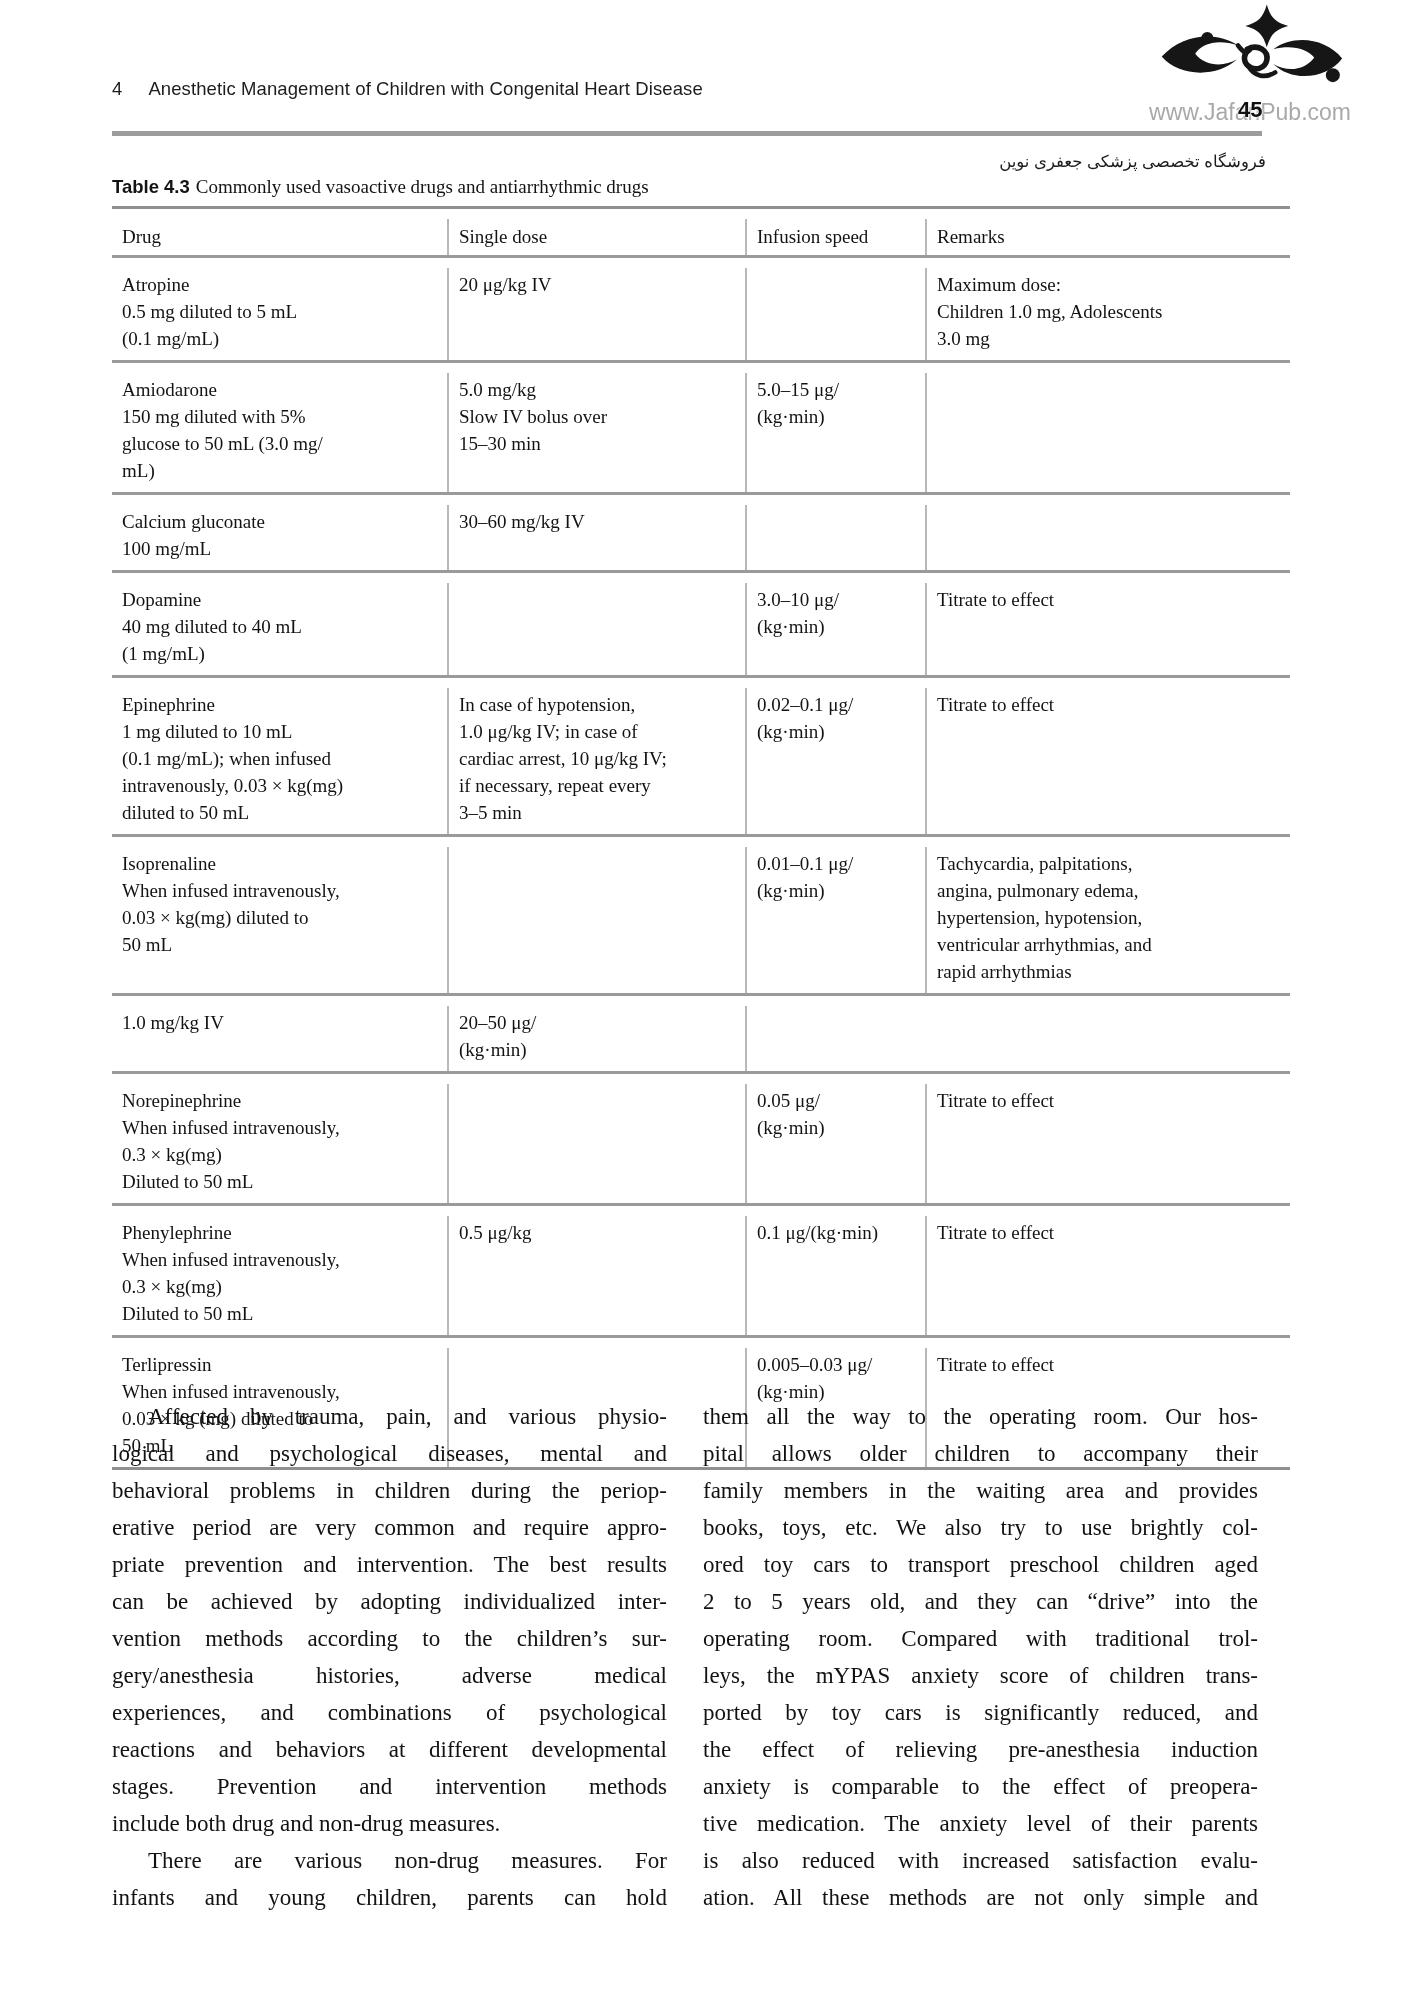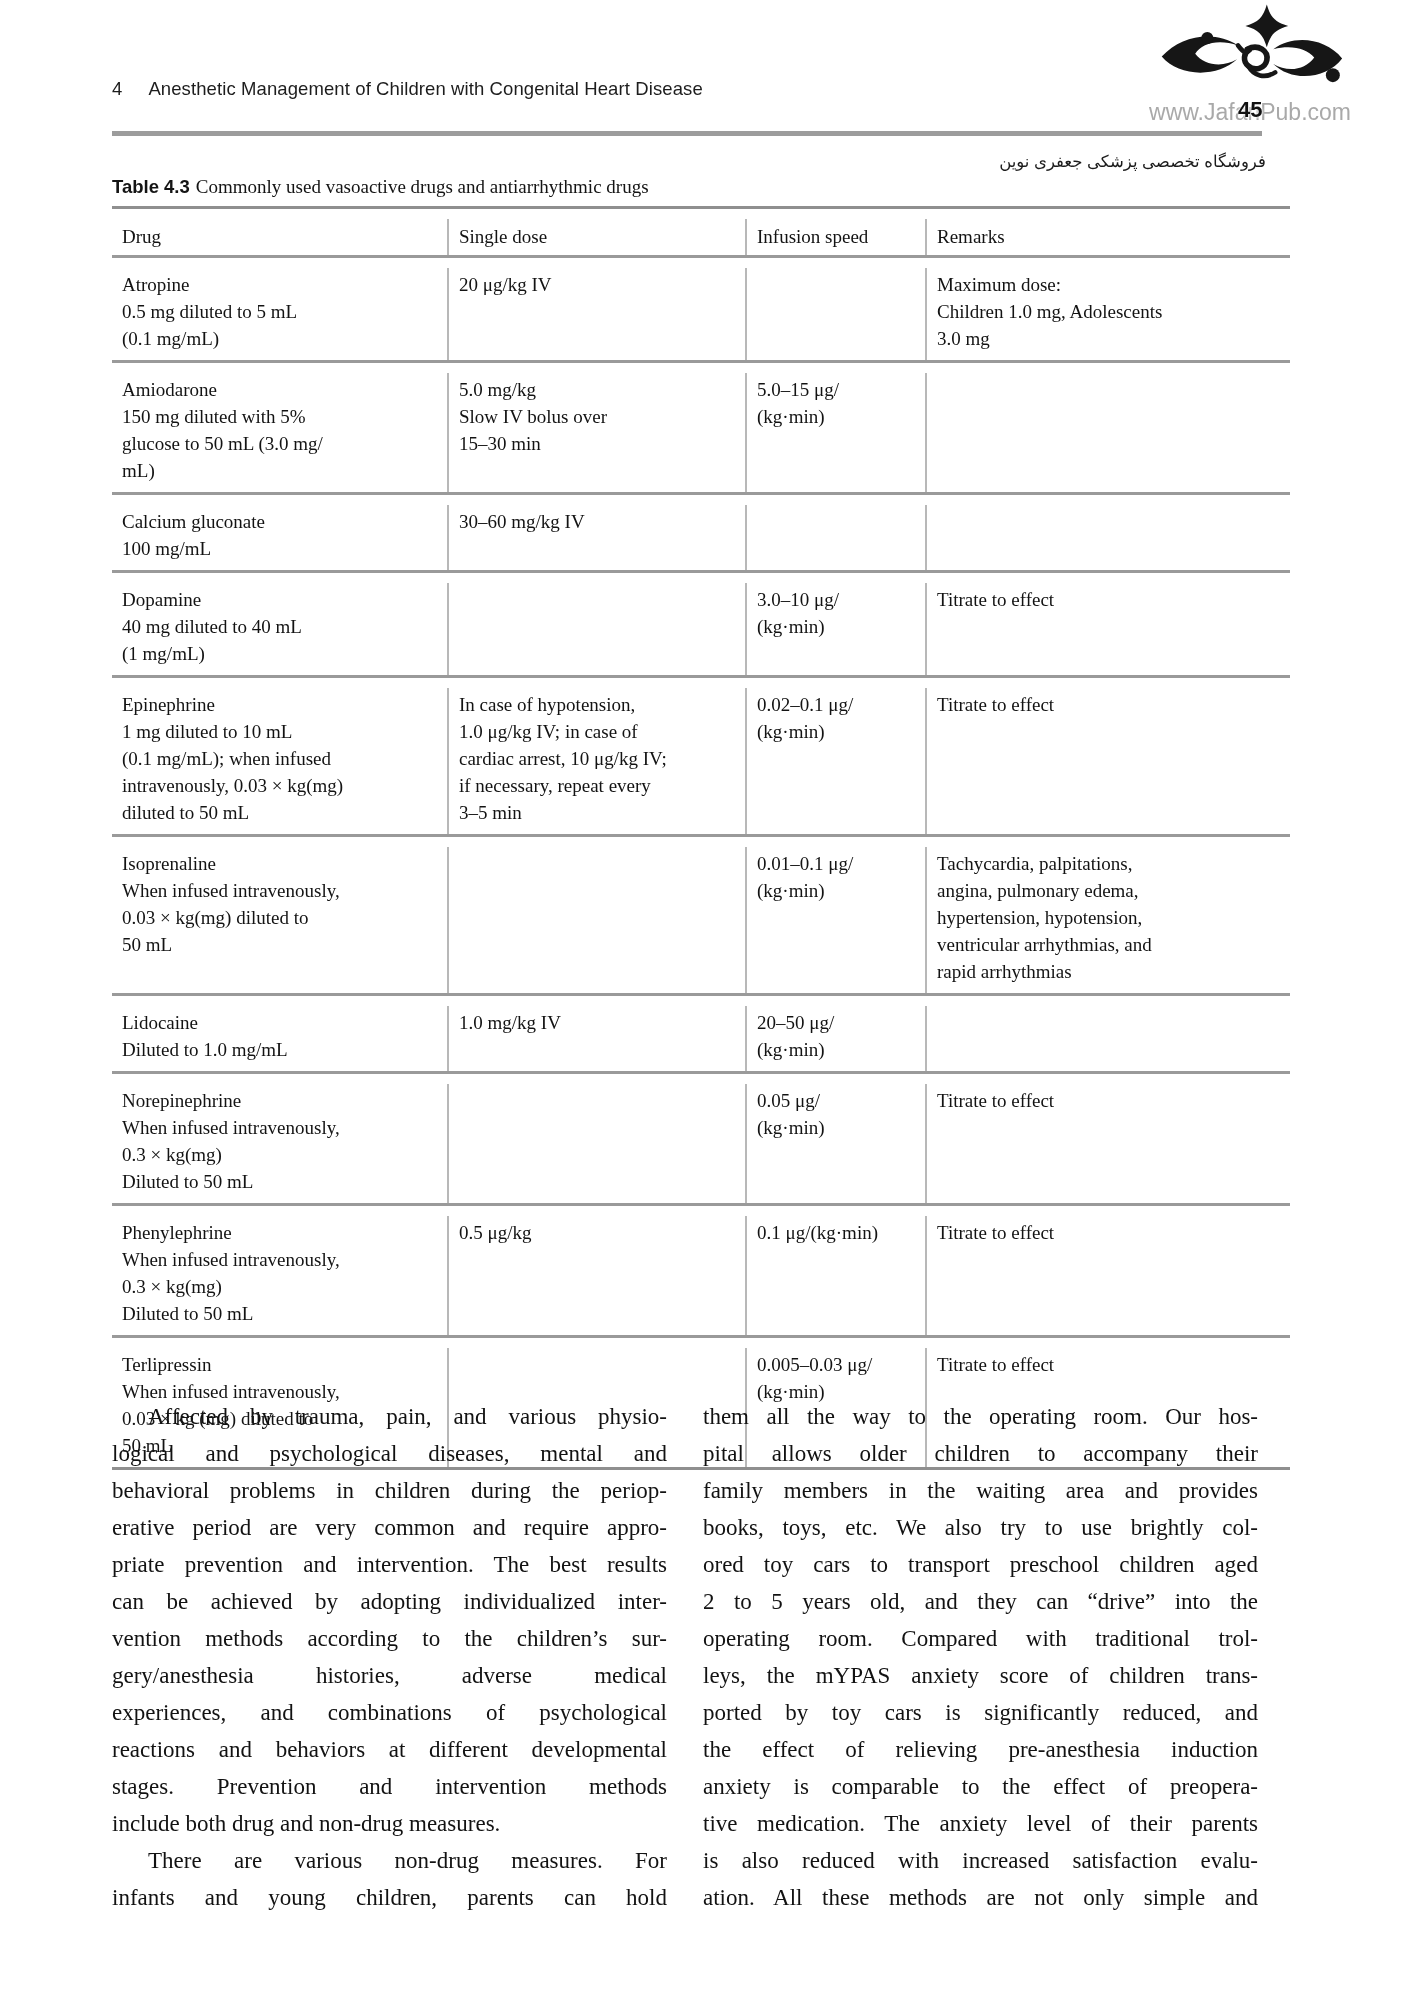--- a/index.html
+++ b/index.html
@@ -158,22 +158,20 @@
           <div class="td"></div>
           <div class="td">0.01–0.1 μg/
 (kg·min)</div>
           <div class="td">Tachycardia, palpitations,
 angina, pulmonary edema,
 hypertension, hypotension,
 ventricular arrhythmias, and
 rapid arrhythmias</div>
         </div>
         <div class="trow">
-          <div class="td">Lidocaine
-Diluted to 1.0 mg/mL</div>
           <div class="td">1.0 mg/kg IV</div>
           <div class="td">20–50 μg/
 (kg·min)</div>
           <div class="td"></div>
         </div>
         <div class="trow">
           <div class="td">Norepinephrine
 When infused intravenously,
 0.3 × kg(mg)
 Diluted to 50 mL</div>

